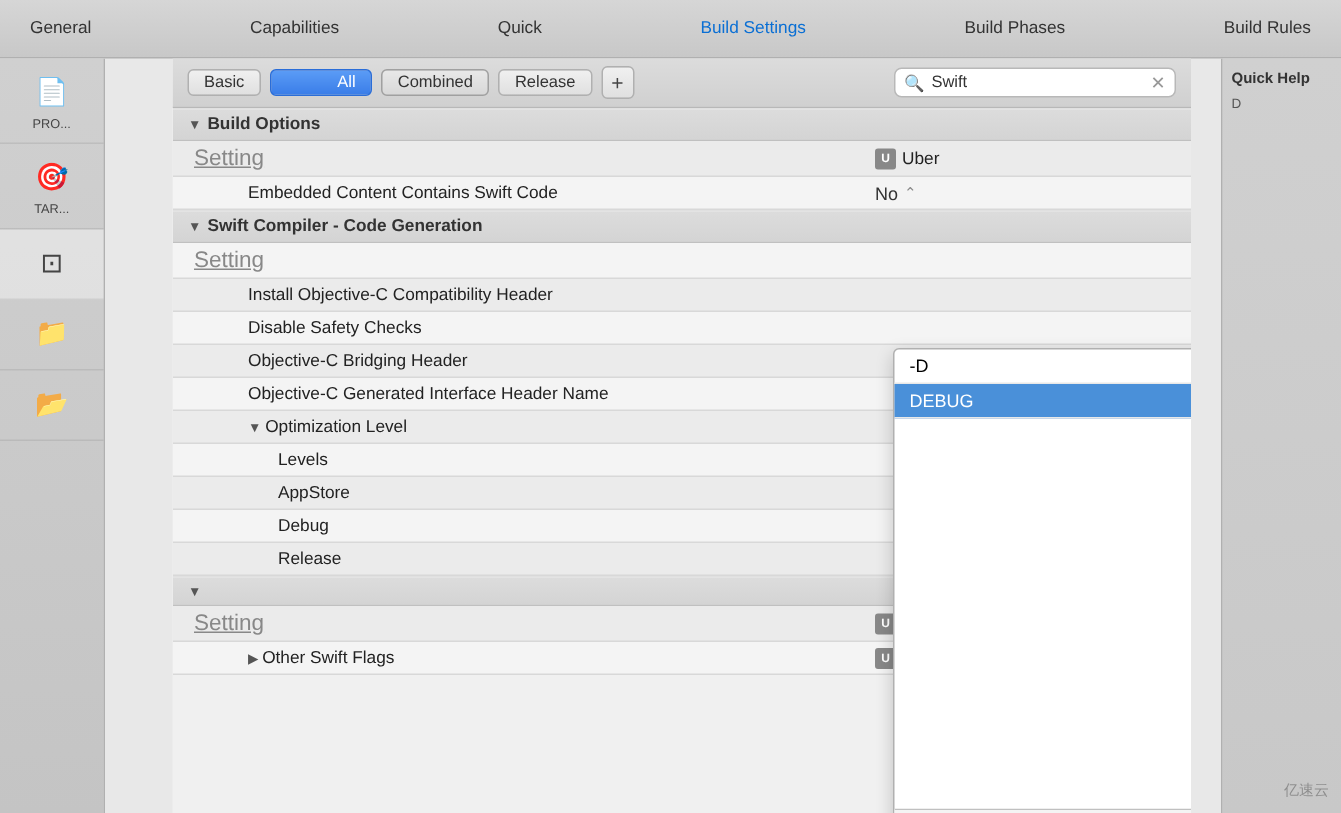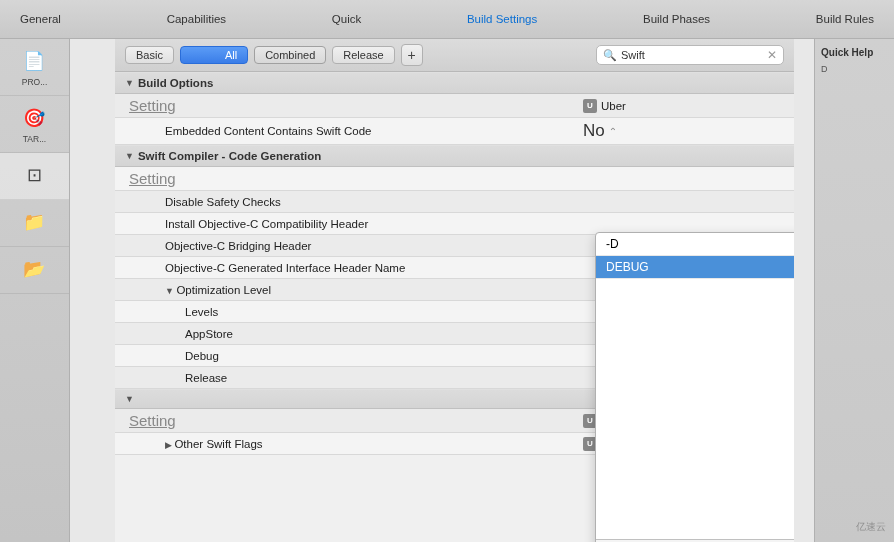--- a/index.html
+++ b/index.html
@@ -318,21 +318,21 @@
     .watermark {
       position: fixed;
       bottom: 8px;
       right: 8px;
       font-size: 10px;
       color: rgba(0,0,0,0.3);
       z-index: 999;
     }
 
     .no-select-value {
-      font-size: 17px;
+      font-size: 12px;
       color: #333;
     }
     .stepper {
       font-size: 10px;
       color: #888;
     }
   </style>
 </head>
 <body>
 
@@ -409,25 +409,25 @@
         <span class="triangle">▼</span>
         <span>Swift Compiler - Code Generation</span>
       </div>
 
       <div class="settings-row">
         <div class="row-label header-label">Setting</div>
         <div class="row-value"></div>
       </div>
 
       <div class="settings-row">
+        <div class="row-label indent-1">Install Objective-C Compatibility Header</div>
+        <div class="row-value"></div>
+      </div>
+      <div class="settings-row">
         <div class="row-label indent-1">Disable Safety Checks</div>
-        <div class="row-value"></div>
-      </div>
-      <div class="settings-row">
-        <div class="row-label indent-1">Install Objective-C Compatibility Header</div>
         <div class="row-value"></div>
       </div>
       <div class="settings-row">
         <div class="row-label indent-1">Objective-C Bridging Header</div>
         <div class="row-value"></div>
       </div>
       <div class="settings-row">
         <div class="row-label indent-1">Objective-C Generated Interface Header Name</div>
         <div class="row-value"></div>
       </div>

